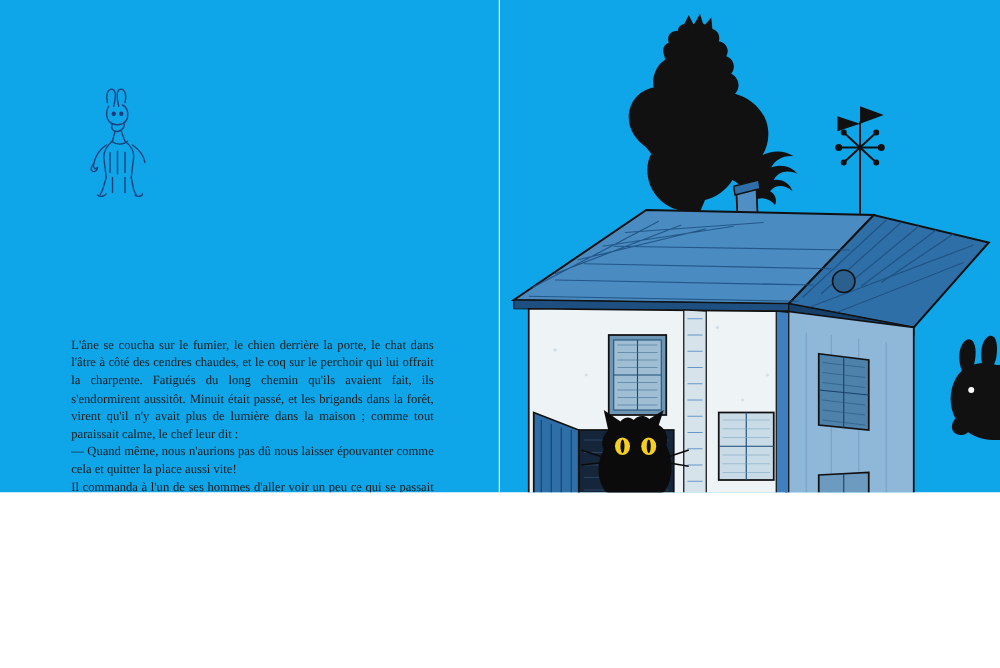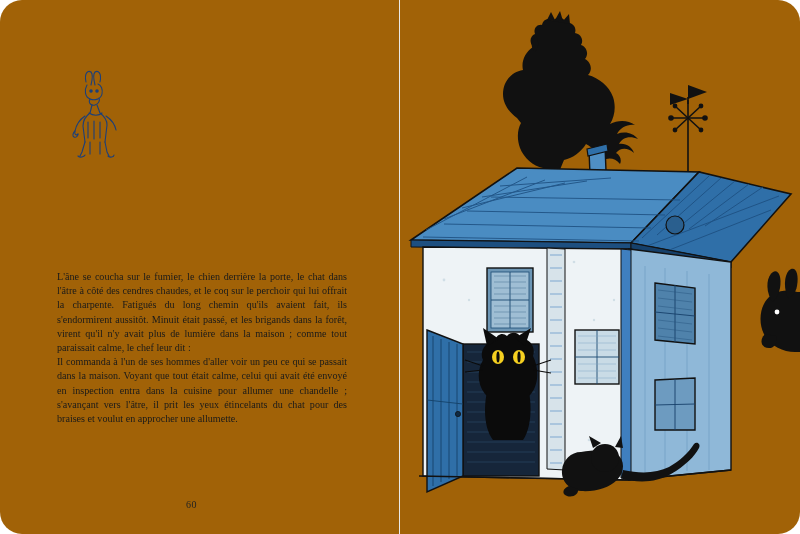--- a/index.html
+++ b/index.html
@@ -3,25 +3,24 @@
 <meta charset="utf-8">
 <style>
   html, body {
     margin: 0;
     padding: 0;
     background: #ffffff;
   }
   .page {
     position: relative;
     width: 800px;
-    height: 534px;
-    background: #a16207;
+    height: 394px;
+    background: #0ea5e9;
     overflow: hidden;
     font-family: "Liberation Serif", serif;
-    border-radius: 22px;
   }
   .spread-gutter {
     position: absolute;
     left: 399px;
     top: 0;
     width: 1px;
     height: 534px;
     background: #e9e9e9;
   }
 
@@ -113,20 +112,21 @@
           <path d="M34 74 L34 86"></path>
 
           <path d="M12 88 C14 90 18 89 19 87"></path>
           <path d="M42 88 C44 90 48 89 48 87"></path>
         </g>
       </svg>
     </div>
 
     <div class="body-text">
       <p>L'âne se coucha sur le fumier, le chien derrière la porte, le chat dans l'âtre à côté des cendres chaudes, et le coq sur le perchoir qui lui offrait la charpente. Fatigués du long chemin qu'ils avaient fait, ils s'endormirent aussitôt. Minuit était passé, et les brigands dans la forêt, virent qu'il n'y avait plus de lumière dans la maison ; comme tout paraissait calme, le chef leur dit :</p>
+      <p class="indent">— Quand même, nous n'aurions pas dû nous laisser épouvanter comme cela et quitter la place aussi vite!</p>
       <p class="indent">Il commanda à l'un de ses hommes d'aller voir un peu ce qui se passait dans la maison. Voyant que tout était calme, celui qui avait été envoyé en inspection entra dans la cuisine pour allumer une chandelle ; s'avançant vers l'âtre, il prit les yeux étincelants du chat pour des braises et voulut en approcher une allumette.</p>
     </div>
 
     <div class="folio">60</div>
   </div>
 
   <div class="illus">
     <svg width="401" height="534" viewBox="0 0 401 534" xmlns="http://www.w3.org/2000/svg">
 
       <g>

